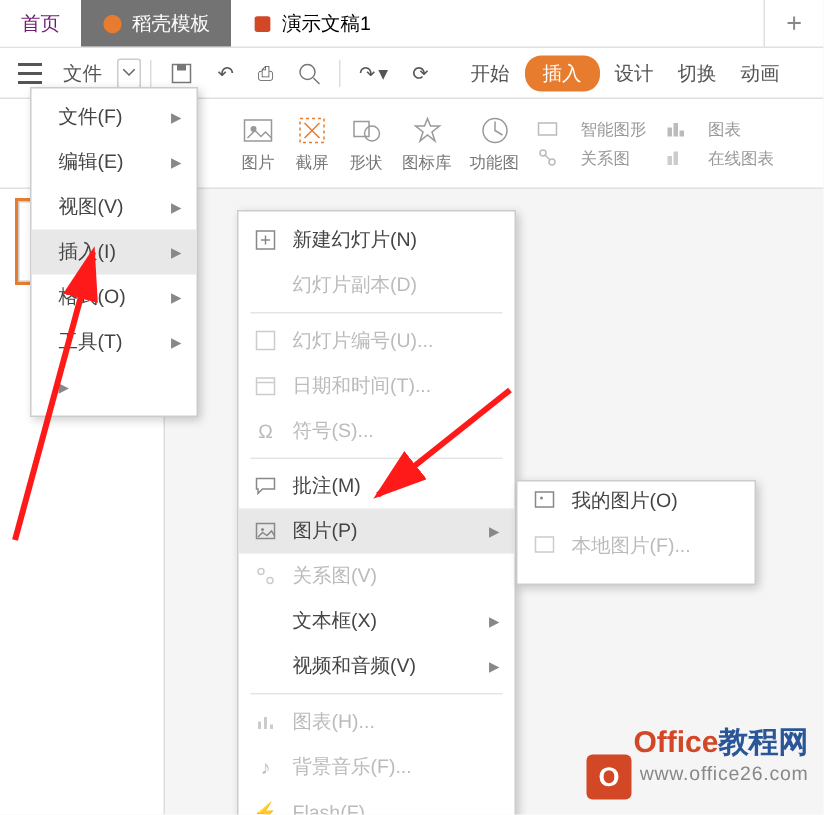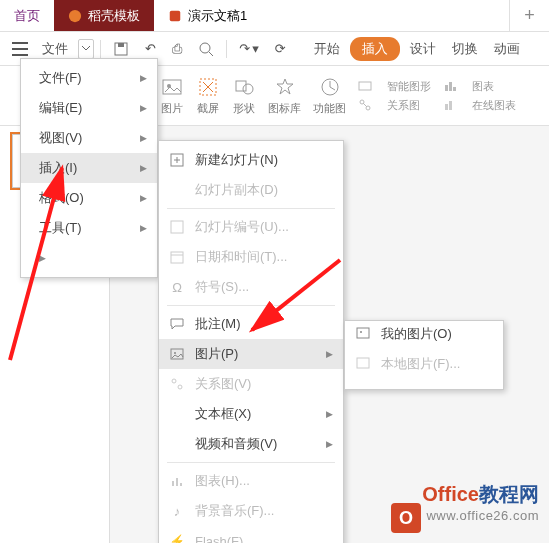--- a/index.html
+++ b/index.html
@@ -1,21 +1,21 @@
 <!DOCTYPE html>
 <html><head>
   <meta charset="utf-8">
   <style>
     * { margin: 0; padding: 0; box-sizing: border-box; font-family: "Microsoft YaHei", sans-serif; }
     body { width: 549px; height: 543px; background: #fff; overflow: hidden; position: relative; font-size: 12px; }
     
     .tabs { height: 32px; display: flex; align-items: stretch; border-bottom: 1px solid #e0e0e0; }
     .tab { padding: 0 14px; display: flex; align-items: center; gap: 6px; font-size: 13px; cursor: pointer; }
     .tab.home { background: #fff; color: #701a75; }
-    .tab.active { background: #7f1d1d; color: #fff; }
+    .tab.active { background: #737373; color: #fff; }
     .tab-icon { width: 14px; height: 14px; display: inline-flex; }
     .tab-icon.orange svg { fill: #e77b2e; }
     .tab-icon.red svg { fill: #d24726; }
     .tab-plus { width: 40px; display: flex; align-items: center; justify-content: center; color: #888; font-size: 18px; border-left: 1px solid #e0e0e0; margin-left: 20px; }
     .tabs-gap { flex: 1; }
     
     .toolbar { height: 34px; display: flex; align-items: center; padding: 0 6px; gap: 4px; border-bottom: 1px solid #e0e0e0; font-size: 13px; color: #555; }
     .tb-btn { padding: 4px 6px; display: flex; align-items: center; gap: 2px; }
     .tb-sep { width: 1px; height: 18px; background: #ddd; margin: 0 2px; }
     .file-btn { display: flex; align-items: center; gap: 4px; padding: 0 4px; }
@@ -30,21 +30,21 @@
     .rb-small { display: flex; flex-direction: column; gap: 4px; font-size: 11px; color: #999; }
     .rb-small-row { display: flex; align-items: center; gap: 15px; }
     .rb-small-row .mini-icon { width: 14px; height: 14px; }
     
     .canvas { position: absolute; left: 0; top: 126px; right: 0; bottom: 0; display: flex; }
     .slide-panel { width: 110px; border-right: 1px solid #ddd; padding: 8px; }
     .thumb { width: 90px; height: 54px; border: 1px solid #ccc; background: #fff; margin-left: 4px; position: relative; }
     .thumb.selected { outline: 2px solid #e77b2e; }
     .main-area { flex: 1; background: #f5f5f5; }
     
-    .menu1 { position: absolute; left: 20px; top: 58px; width: 138px; background: #fff; border: 1px solid #ccc; box-shadow: 2px 2px 6px rgba(0,0,0,.2); padding: 4px 0; z-index: 10; }
+    .menu1 { position: absolute; left: 20px; top: 58px; width: 112px; background: #fff; border: 1px solid #ccc; box-shadow: 2px 2px 6px rgba(0,0,0,.2); padding: 4px 0; z-index: 10; }
     .menu1-item { height: 30px; display: flex; align-items: center; justify-content: space-between; padding: 0 10px 0 18px; font-size: 13px; color: #444; }
     .menu1-item.hl { background: #e8e8e8; }
     .menu1-item .arrow { font-size: 9px; color: #888; }
     
     .menu2 { position: absolute; left: 158px; top: 140px; width: 186px; background: #fff; border: 1px solid #ccc; box-shadow: 2px 2px 6px rgba(0,0,0,.2); padding: 4px 0; z-index: 11; }
     .menu2-item { height: 30px; display: flex; align-items: center; gap: 10px; padding: 0 10px 0 10px; font-size: 13px; color: #444; }
     .menu2-item.disabled { color: #bbb; }
     .menu2-item.hl { background: #e8e8e8; }
     .menu2-item .m-icon { width: 16px; height: 16px; flex-shrink: 0; display:flex; align-items:center; justify-content:center; }
     .menu2-item .arrow { margin-left: auto; font-size: 9px; color: #888; }

